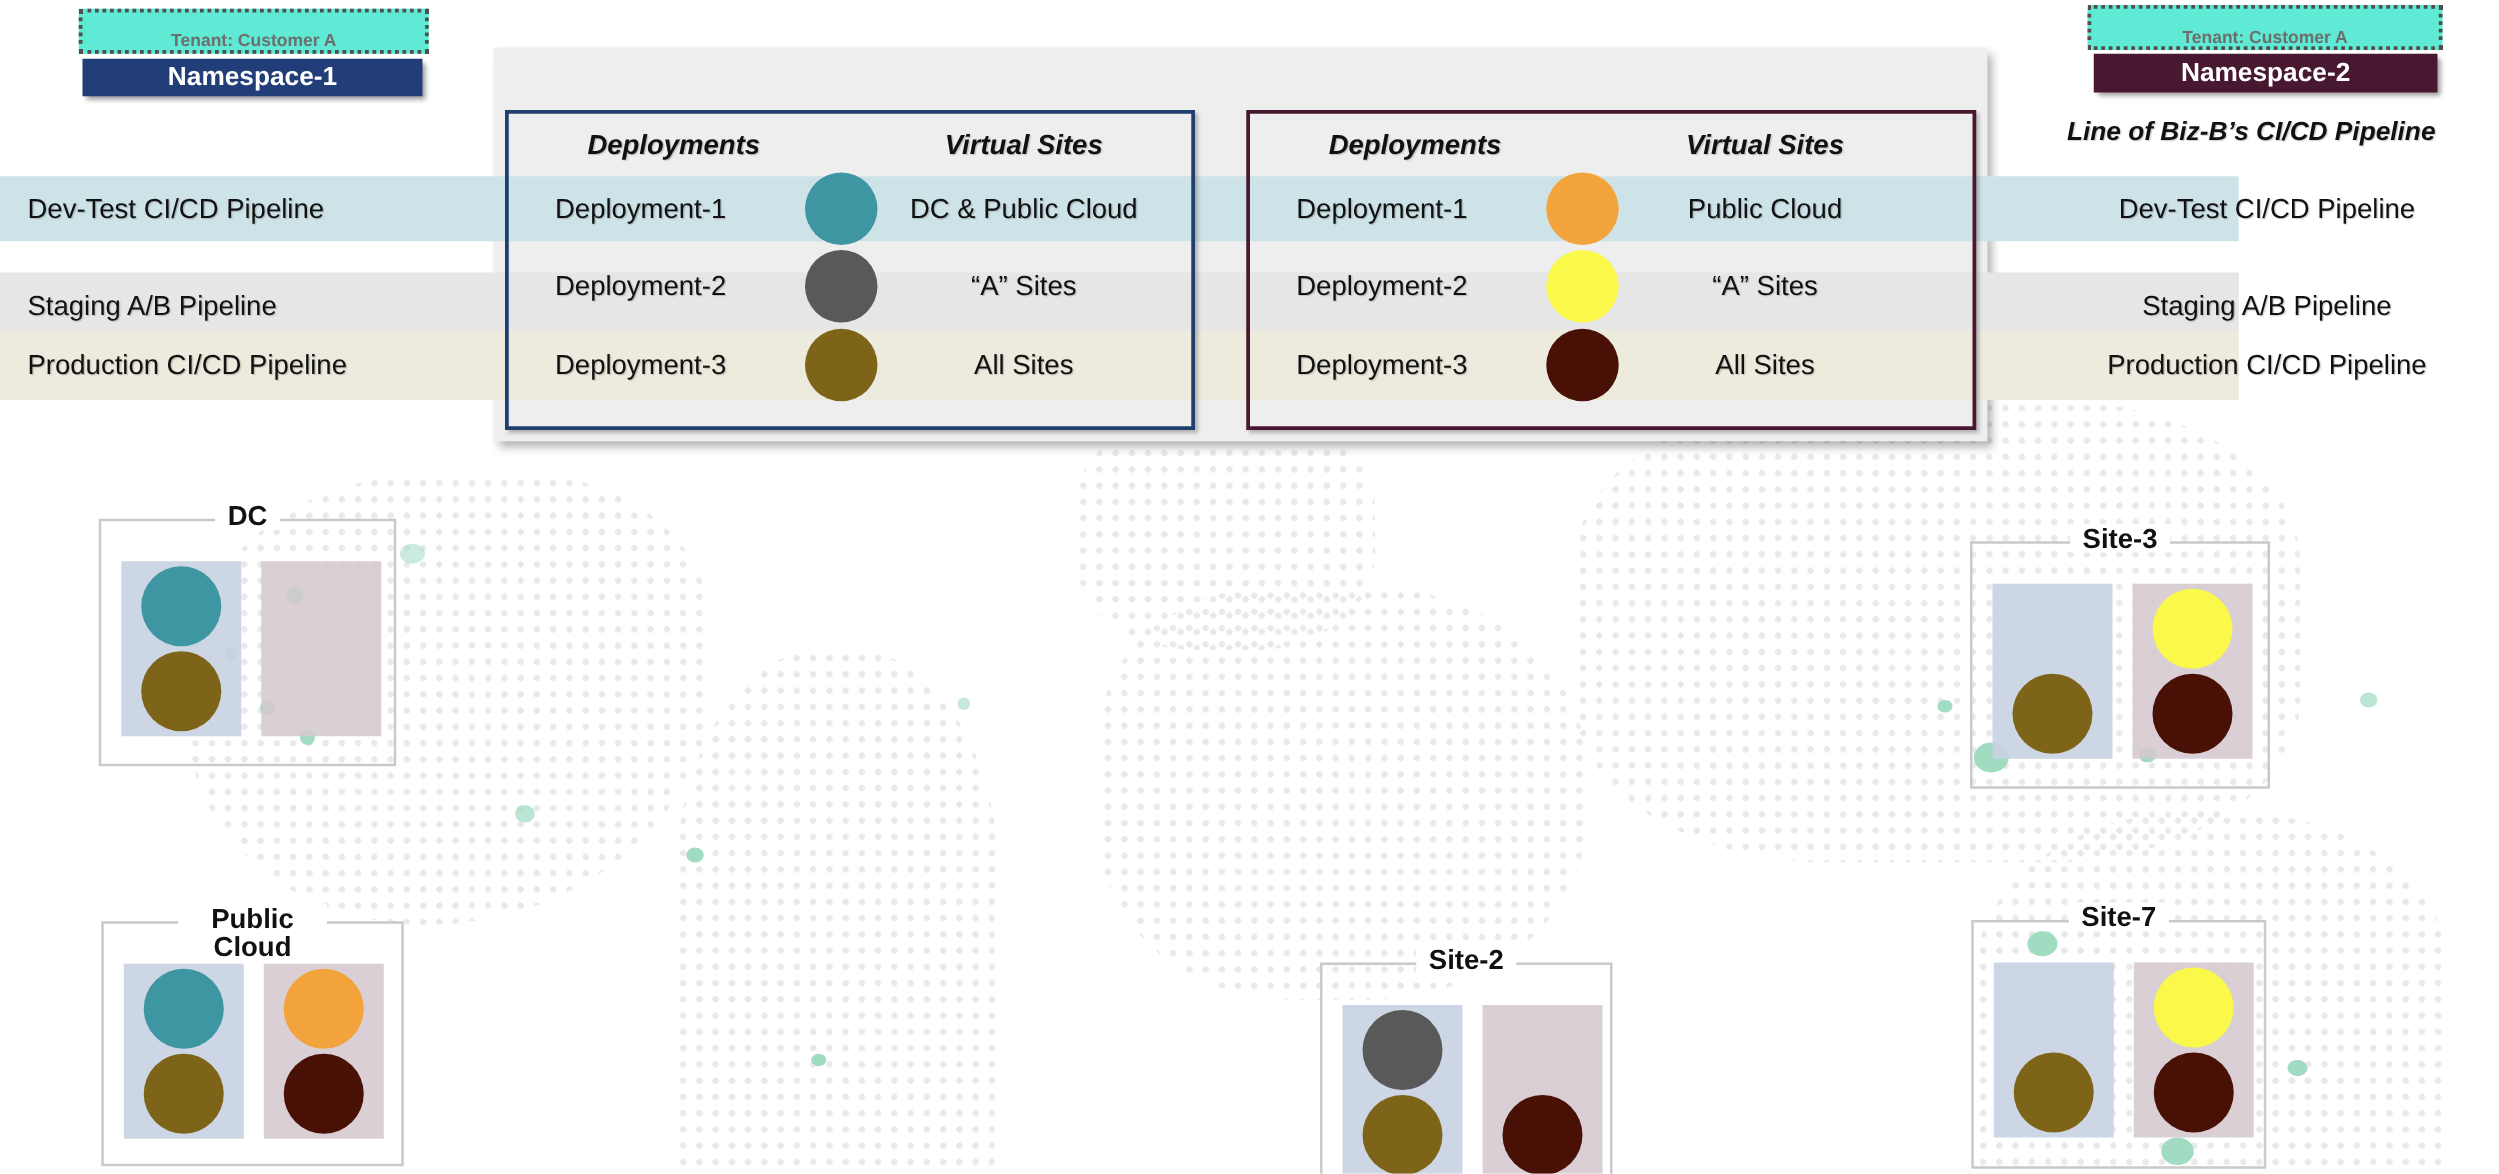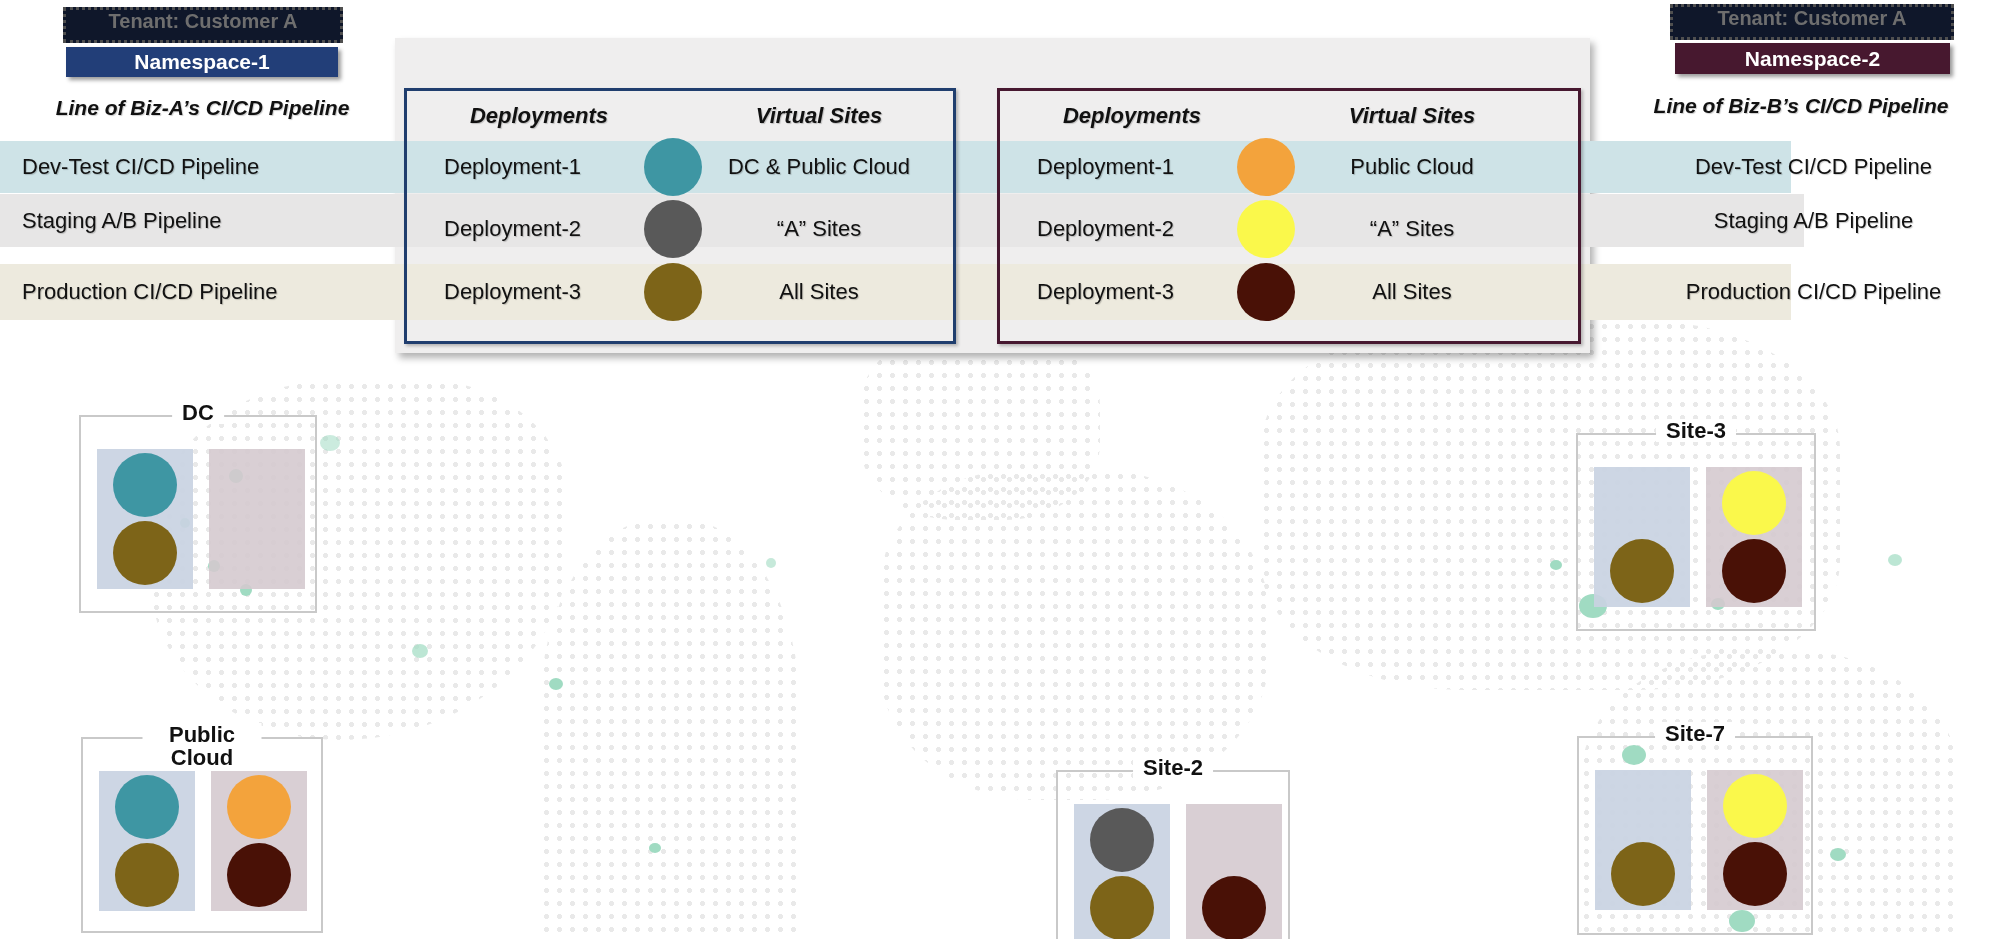--- a/index.html
+++ b/index.html
@@ -1,39 +1,39 @@
 <!DOCTYPE html>
 <html><head>
 <meta charset="utf-8">
 <style>
   html,body{margin:0;padding:0;background:#ffffff;}
   .canvas{position:relative;width:1999px;height:939px;background:#fff;overflow:hidden;
           font-family:"Liberation Sans",sans-serif;color:#111;}
 
   
   .tenant{position:absolute;border:3px dotted #4f4f4f;color:#6e6e6e;font-weight:bold;
-          font-size:20px;display:flex;align-items:flex-start;justify-content:center;z-index:4;background:#0f172a;}
+          font-size:14px;display:flex;align-items:flex-end;justify-content:center;z-index:4;background:#5eead4;}
   .nsbar{position:absolute;color:#fff;font-weight:bold;font-size:21px;display:flex;align-items:center;
          justify-content:center;box-shadow:3px 3px 4px rgba(0,0,0,.4);z-index:4;}
   .lob{position:absolute;font-weight:bold;font-style:italic;font-size:21px;text-align:center;z-index:4;
        text-shadow:1px 1px 1px rgba(0,0,0,.2);}
 
   
   .backdrop{position:absolute;left:395px;top:38px;width:1195px;height:315px;background:#efeeee;
             box-shadow:4px 5px 7px rgba(0,0,0,.3);z-index:1;}
   .panel{position:absolute;top:88px;height:250px;border:3px solid;z-index:3;box-shadow:2px 2px 3px rgba(0,0,0,.25);}
   .ptitle{position:absolute;top:50px;height:30px;font-weight:bold;font-size:23px;text-align:center;z-index:3;
           text-shadow:1px 1px 1px rgba(0,0,0,.15);}
   .phead{position:absolute;top:99px;height:34px;font-weight:bold;font-style:italic;font-size:22px;z-index:4;
          text-align:center;line-height:34px;text-shadow:1px 1px 1px rgba(0,0,0,.2);}
 
   
   .band{position:absolute;left:0;width:1791px;z-index:2;}
   .band.r1{top:141px;height:52px;}
-  .band.r2{top:194px;height:53px;padding-left:13px;}
+  .band.r2{top:218px;height:53px;}
   .band.r3{top:264px;height:56px;}
   .band .llabel{position:absolute;left:22px;top:50%;transform:translateY(-50%);font-size:22px;
                 text-shadow:1px 1px 1px rgba(0,0,0,.2);}
   .band .rlabel{position:absolute;left:1665px;width:297px;text-align:center;top:50%;
                 transform:translateY(-50%);font-size:22px;text-shadow:1px 1px 1px rgba(0,0,0,.2);}
 
   
   .prow{position:absolute;z-index:4;}
   .prow.r1{top:141px;height:52px;}
   .prow.r2{top:202px;height:53px;}
@@ -91,21 +91,20 @@
   <div class="tdot" style="left:1888px;top:554px;width:14px;height:12px;opacity:.7;"></div>
 
   <div class="backdrop"></div>
 
   <div class="tenant" style="left:63px;top:7px;width:274px;height:30px;">
     <span>Tenant: Customer A</span>
   </div>
   <div class="nsbar" style="left: 66px; top: 47px; width: 272px; height: 30px; background-color: rgb(34, 62, 120);">
     <span>Namespace-1</span>
   </div>
-  <div class="lob" style="left:10px;top:96px;width:385px;">Line of Biz-A’s CI/CD Pipeline</div>
 
   <div class="tenant" style="left:1670px;top:4px;width:278px;height:30px;">
     <span>Tenant: Customer A</span>
   </div>
   <div class="nsbar" style="left: 1675px; top: 43px; width: 275px; height: 31px; background-color: rgb(71, 24, 47);">
     <span>Namespace-2</span>
   </div>
   <div class="lob" style="left:1610px;top:94px;width:382px;">Line of Biz-B’s CI/CD Pipeline</div>
 
   <div class="band r1" style="background-color: rgb(206, 227, 231);">

